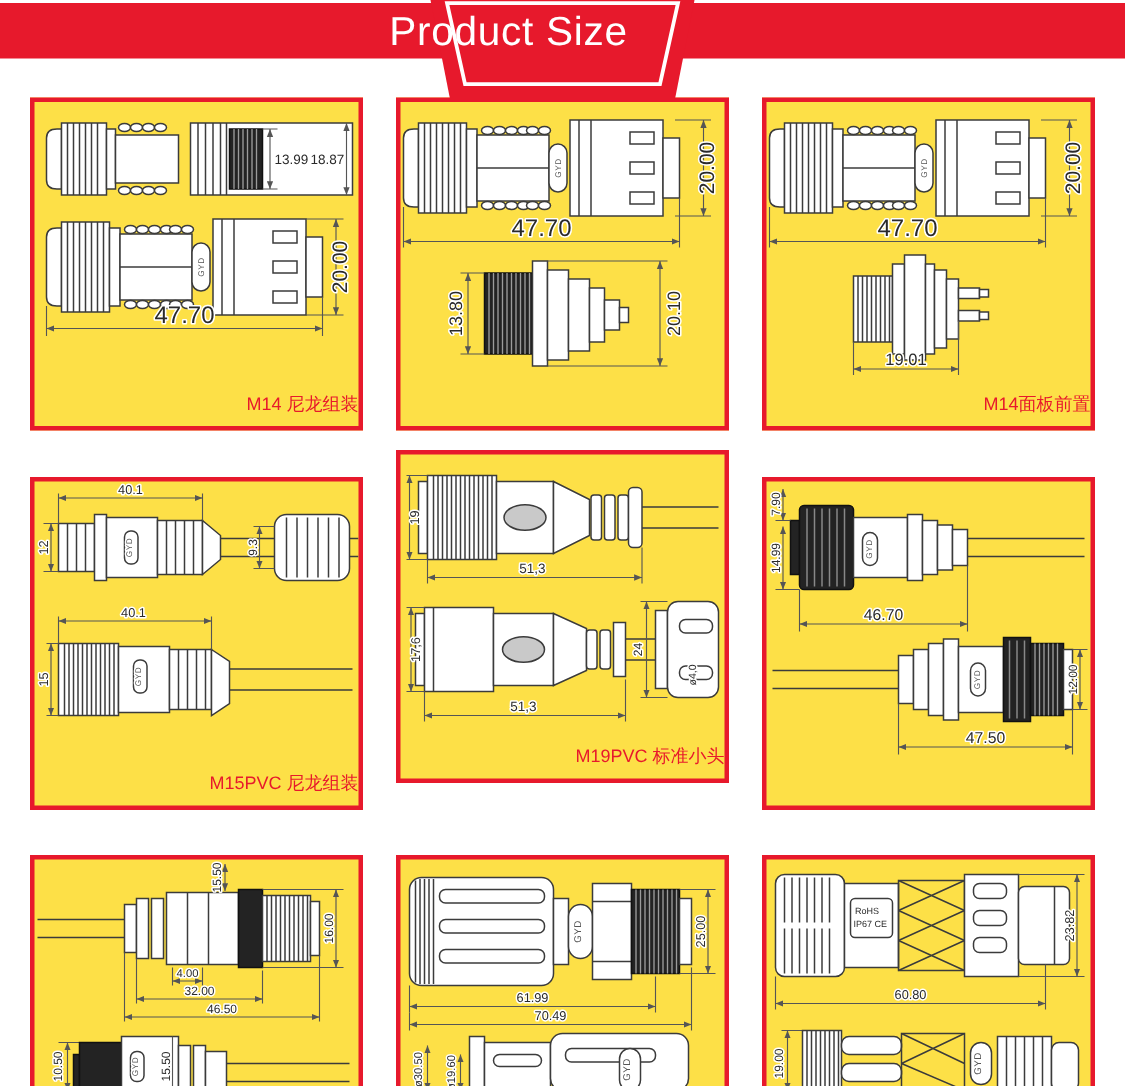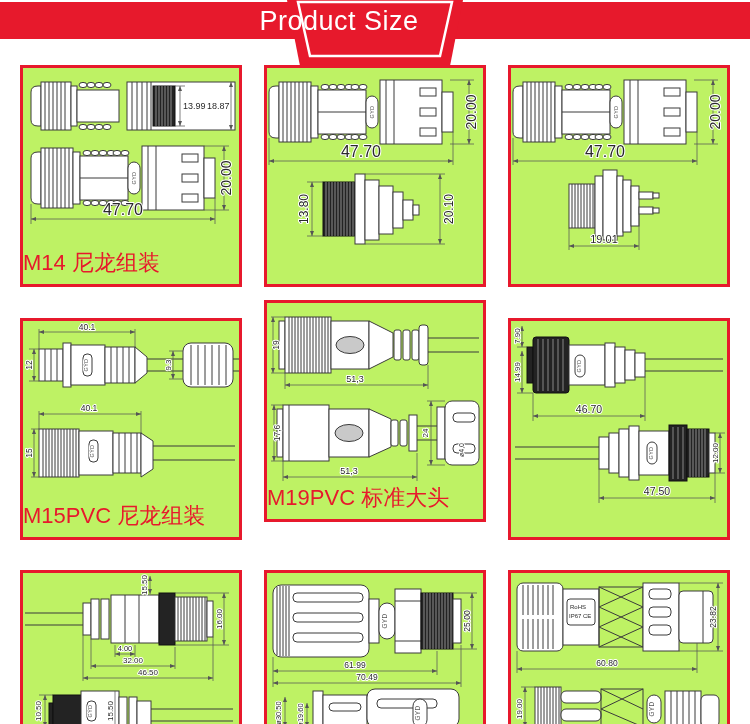--- a/index.html
+++ b/index.html
@@ -5,26 +5,26 @@
   html,body{margin:0;padding:0;background:#fff}
   .page{position:relative;width:750px;height:724px;overflow:hidden;background:#fff;
         font-family:"Liberation Sans",sans-serif}
   
   .band{position:absolute;left:0;top:2px;width:750px;height:37px;background:#E7192C;z-index:1}
   .ribbon-svg{position:absolute;left:50%;margin-left:-115px;top:0;z-index:2}
   .banner-title{position:absolute;left:0;top:6px;width:678px;text-align:center;z-index:3;
     color:#fff;font-size:27px;letter-spacing:.5px}
   
   .panel{position:absolute;width:222px;height:222px;border:3px solid #E7192C;
-         background:#bef264;box-sizing:border-box}
+         background:#fde047;box-sizing:border-box}
   .p0{left:20px;top:65px}.p1{left:264px;top:65px}.p2{left:508px;top:65px}
   .p3{left:20px;top:318px}.p4{left:264px;top:300px}.p5{left:508px;top:318px}
   .p6{left:20px;top:570px}.p7{left:264px;top:570px}.p8{left:508px;top:570px}
-  .caption{position:absolute;left:0;right:0;bottom:6px;text-align:left;
-           color:#E7192C;font-size:22px}
+  .caption{position:absolute;left:0;right:0;bottom:6px;text-align:right;
+           color:#E7192C;font-size:12px}
   .panel svg{display:block;margin:0 auto}
   
   .s{stroke:#3B3B3B;stroke-width:1;fill:none}
   .sf{stroke:#3B3B3B;stroke-width:1;fill:#fff}
   .sfg{stroke:#3B3B3B;stroke-width:1;fill:#C9C9C9}
   .dk{stroke:#111;stroke-width:1;fill:#232323}
   .dkl{stroke:#888;stroke-width:1;fill:none}
   .thw{stroke:#fff;stroke-width:.9;fill:none;opacity:.55}
   .dim{stroke:#555;stroke-width:.75;fill:none}
   .arr{marker-start:url(#arw);marker-end:url(#arw)}
@@ -169,20 +169,21 @@
         <rect class="sf" x="120" y="118" width="8" height="40"></rect>
         <rect class="sf" x="128" y="124" width="14" height="7"></rect>
         <rect class="sf" x="128" y="139" width="14" height="7"></rect>
         <rect class="sf" x="142" y="125" width="6" height="5"></rect>
         <rect class="sf" x="142" y="140" width="6" height="5"></rect>
         <path class="dim" d="M58,160V182 M128,146V182"></path>
         <line class="dim arr" x1="58" y1="178" x2="128" y2="178"></line>
         <text class="t11 mid" x="93" y="175">19.01</text>
       </g>
     </svg>
+    <div class="caption">M14面板前置</div>
   </div>
 
   <div class="panel p3">
     <svg width="216" height="186">
       <g>
         <rect class="sf" x="16" y="28" width="24" height="32"></rect>
         <path class="s" d="M22,28V60 M28,28V60 M34,28V60"></path>
         <rect class="sf" x="40" y="22" width="8" height="44"></rect>
         <rect class="sf" x="48" y="24" width="34" height="40"></rect>
         <rect class="sf" x="60" y="33" width="9" height="22" rx="4"></rect>
@@ -265,21 +266,21 @@
         <text class="t85 mid" x="13" y="130" transform="rotate(-90 13 130)">17,6</text>
         <path class="dim" d="M16,158V178 M150,150V178"></path>
         <line class="dim arr" x1="16" y1="174" x2="150" y2="174"></line>
         <text class="t9 mid" x="82" y="171">51,3</text>
         <path class="dim" d="M178,98H160 M178,162H160"></path>
         <line class="dim arr" x1="164" y1="98" x2="164" y2="162"></line>
         <text class="t8 mid" x="161" y="130" transform="rotate(-90 161 130)">24</text>
         <text class="t7 mid" x="197" y="147" transform="rotate(-90 197 147)">ø4,0</text>
       </g>
     </svg>
-    <div class="caption">M19PVC 标准大头</div>
+    <div class="caption">M19PVC 标准小头</div>
   </div>
 
   <div class="panel p5">
     <svg width="216" height="186">
       <g>
         <rect class="dk" x="16" y="26" width="6" height="36"></rect>
         <rect class="dk" x="22" y="16" width="36" height="56" rx="3"></rect>
         <path class="dkl" d="M27,18V70 M32,18V70 M37,18V70 M42,18V70 M47,18V70 M52,18V70"></path>
         <rect class="sf" x="58" y="24" width="36" height="40"></rect>
         <rect class="sf" x="64" y="34" width="10" height="22" rx="5"></rect>

